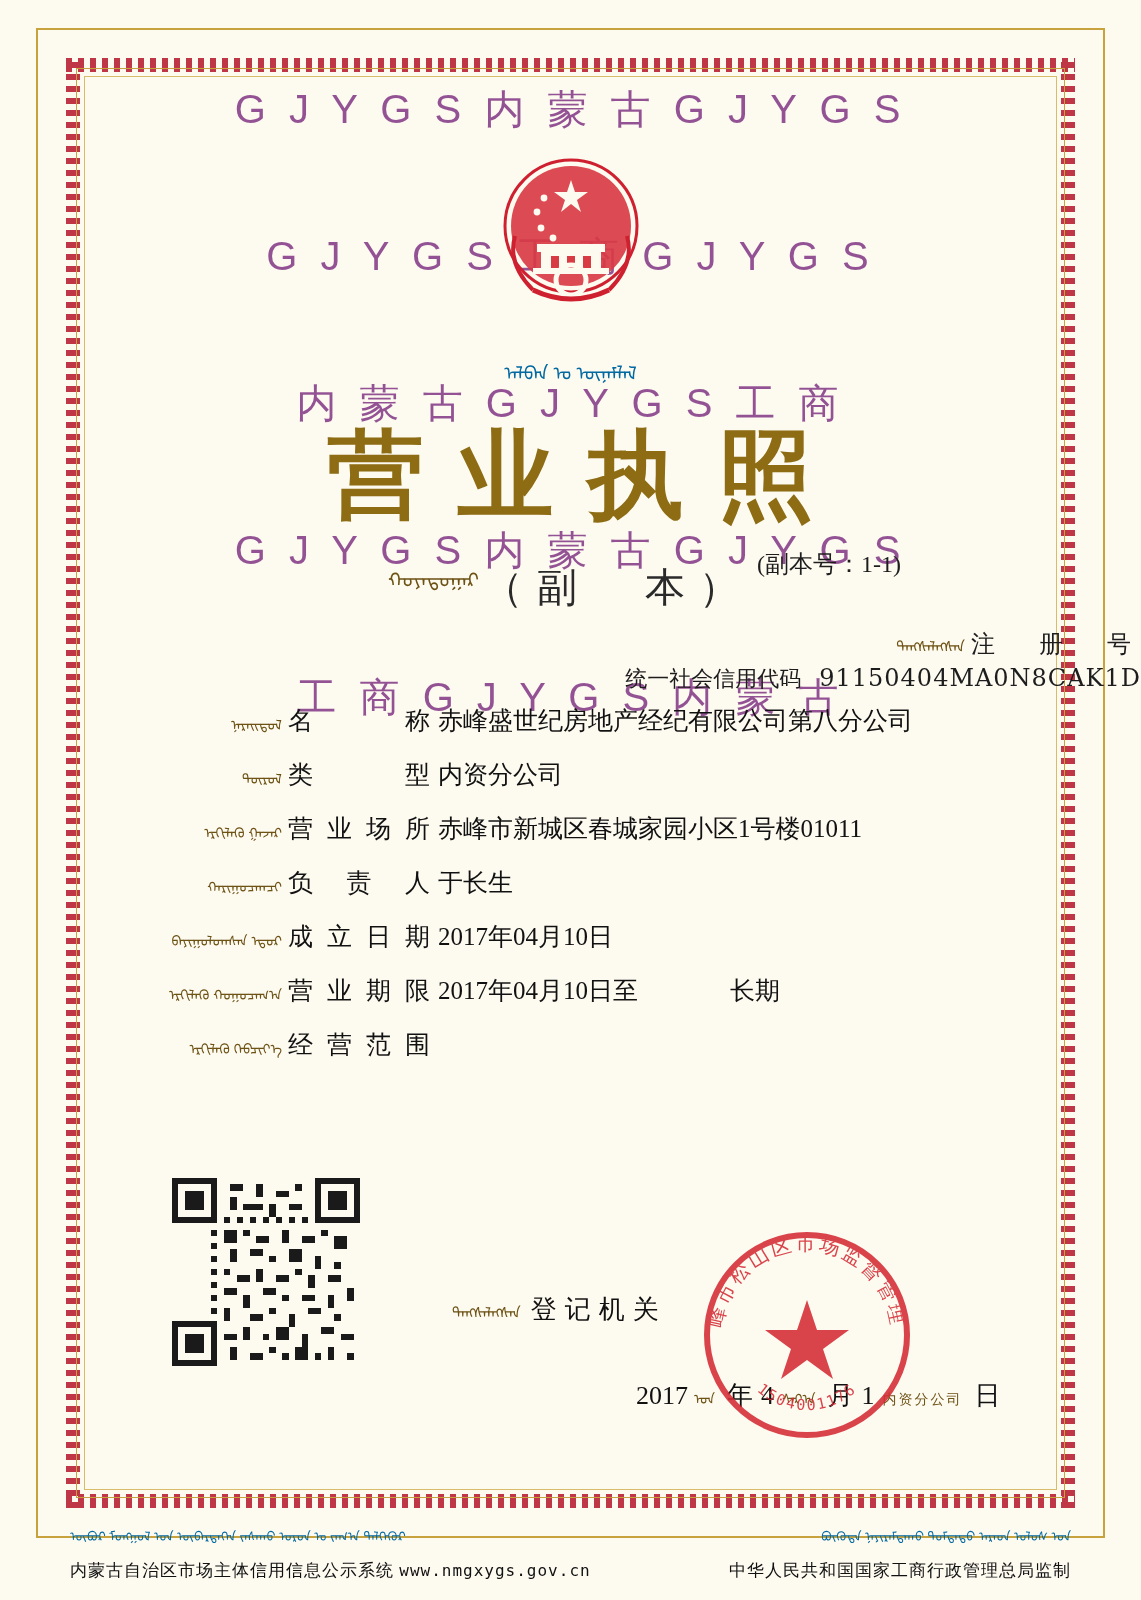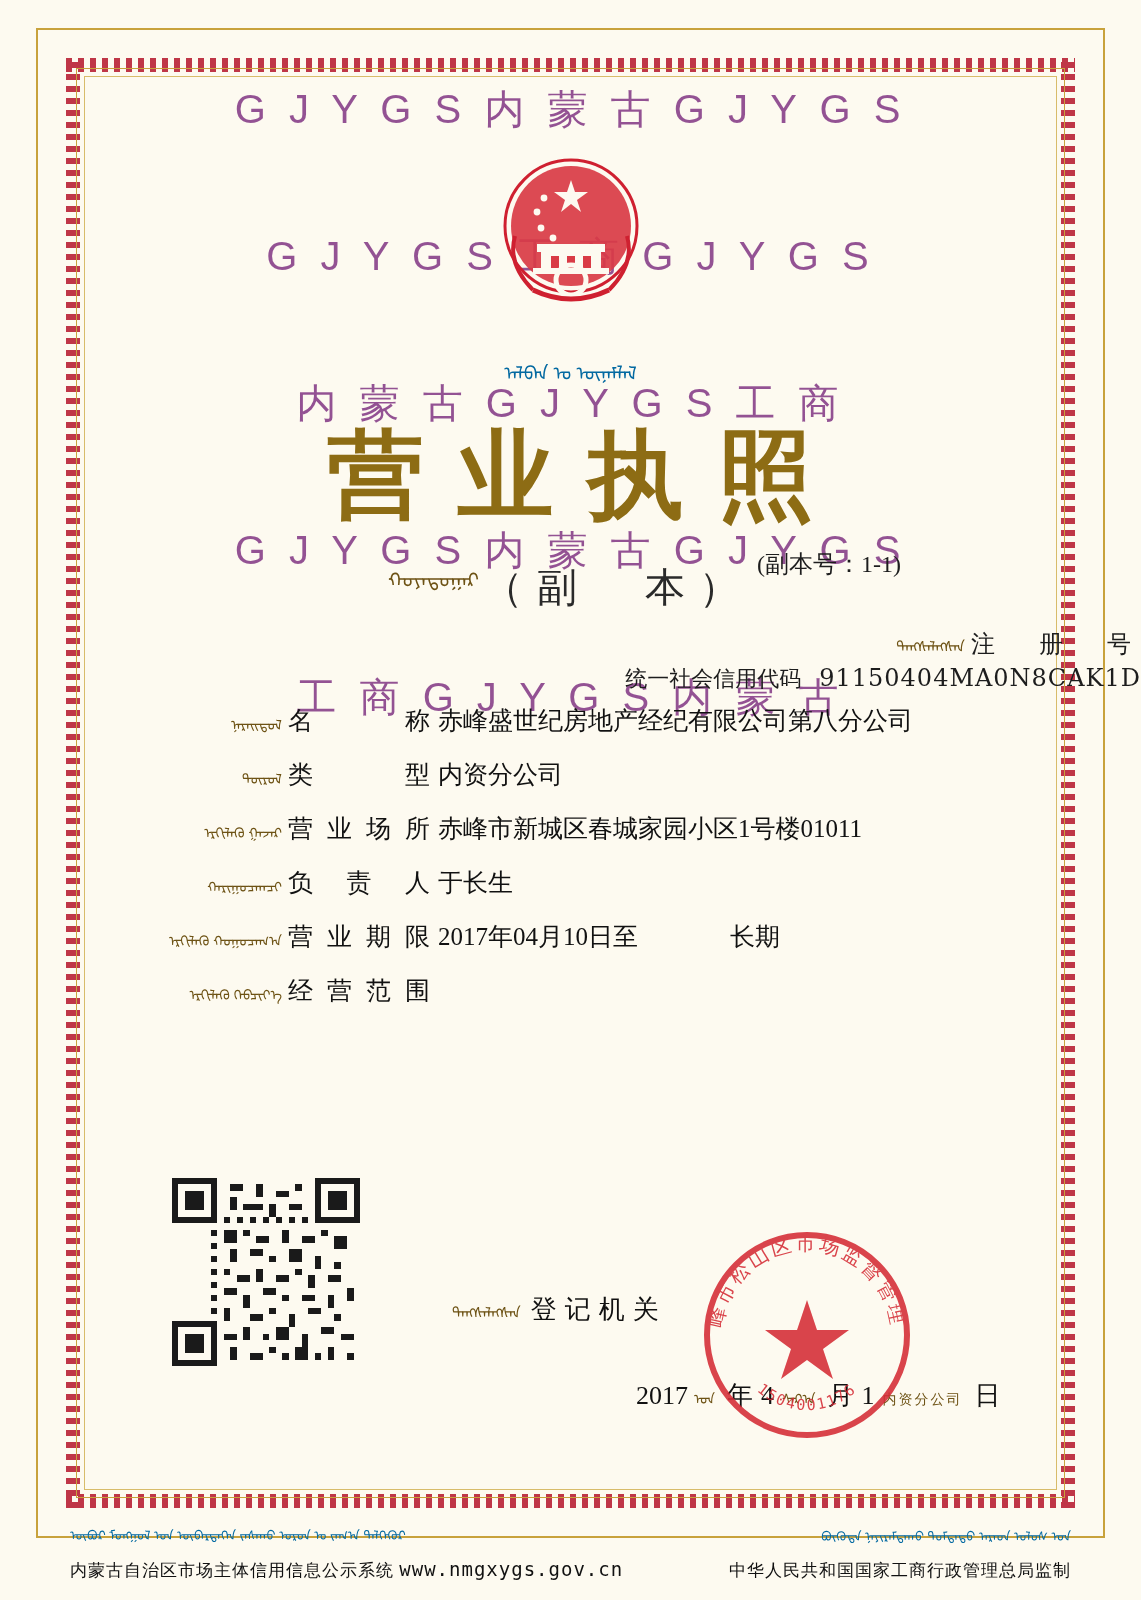--- a/index.html
+++ b/index.html
@@ -308,21 +308,21 @@
     letter-spacing: 3px;
     margin-bottom: 14px;
     white-space: nowrap;
   }
   .footer-cn {
     font-size: 17px;
     color: #111;
     letter-spacing: 1px;
     white-space: nowrap;
   }
-  .footer-cn .url { font-family: "DejaVu Sans Mono", monospace; font-size: 19px; text-align: center; }
+  .footer-cn .url { font-family: "DejaVu Sans Mono", monospace; font-size: 16px; text-align: center; }
 </style>
 </head>
 <body>
 
 <div class="page">
 
   <div class="frame-outer"></div>
   <div class="frame-greek"></div>
   <div class="frame-inner"></div>
   <div class="frame-inner2"></div>
@@ -397,20 +397,25 @@
       <div class="f-label">营业场所</div>
       <div class="f-value">赤峰市新城区春城家园小区1号楼01011</div>
     </div>
 
     <div class="field-row">
       <div class="f-mn mongol">ᠬᠠᠷᠢᠭᠤᠴᠠᠭᠴᠢ</div>
       <div class="f-label">负责人</div>
       <div class="f-value">于长生</div>
     </div>
 
+    <div class="field-row">
+      <div class="f-mn mongol">ᠪᠠᠶᠢᠭᠤᠯᠤᠭᠰᠠᠨ ᠡᠳᠦᠷ</div>
+      <div class="f-label">成立日期</div>
+      <div class="f-value">2017年04月10日</div>
+    </div>
 
     <div class="field-row">
       <div class="f-mn mongol">ᠡᠷᠬᠢᠯᠡᠬᠦ ᠬᠤᠭᠤᠴᠠᠭ᠎ᠠ</div>
       <div class="f-label">营业期限</div>
       <div class="f-value">
         <span>2017年04月10日至</span><span class="gap"></span><span>长期</span>
       </div>
     </div>
 
     <div class="field-row">

